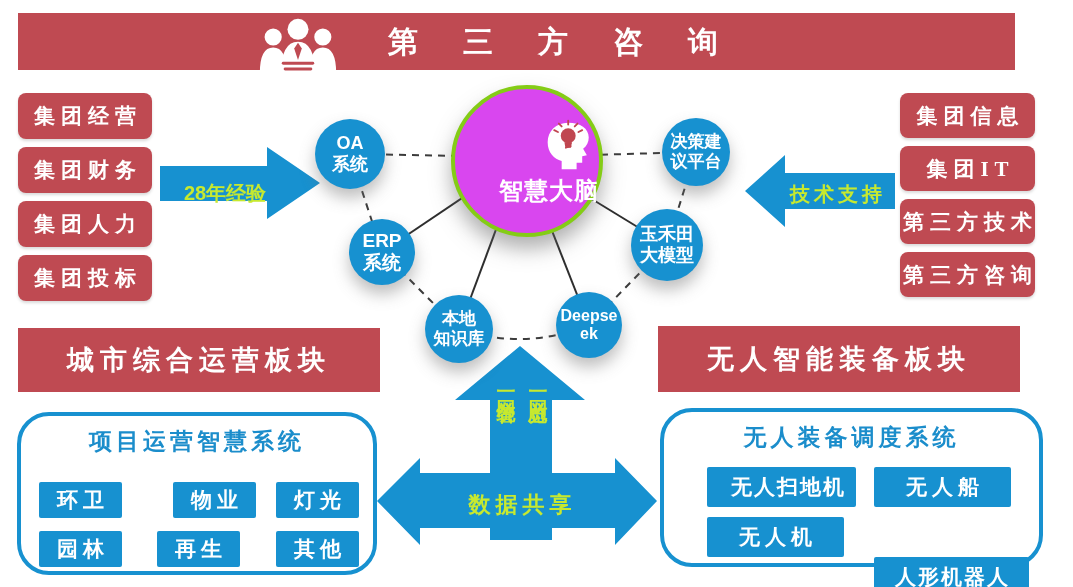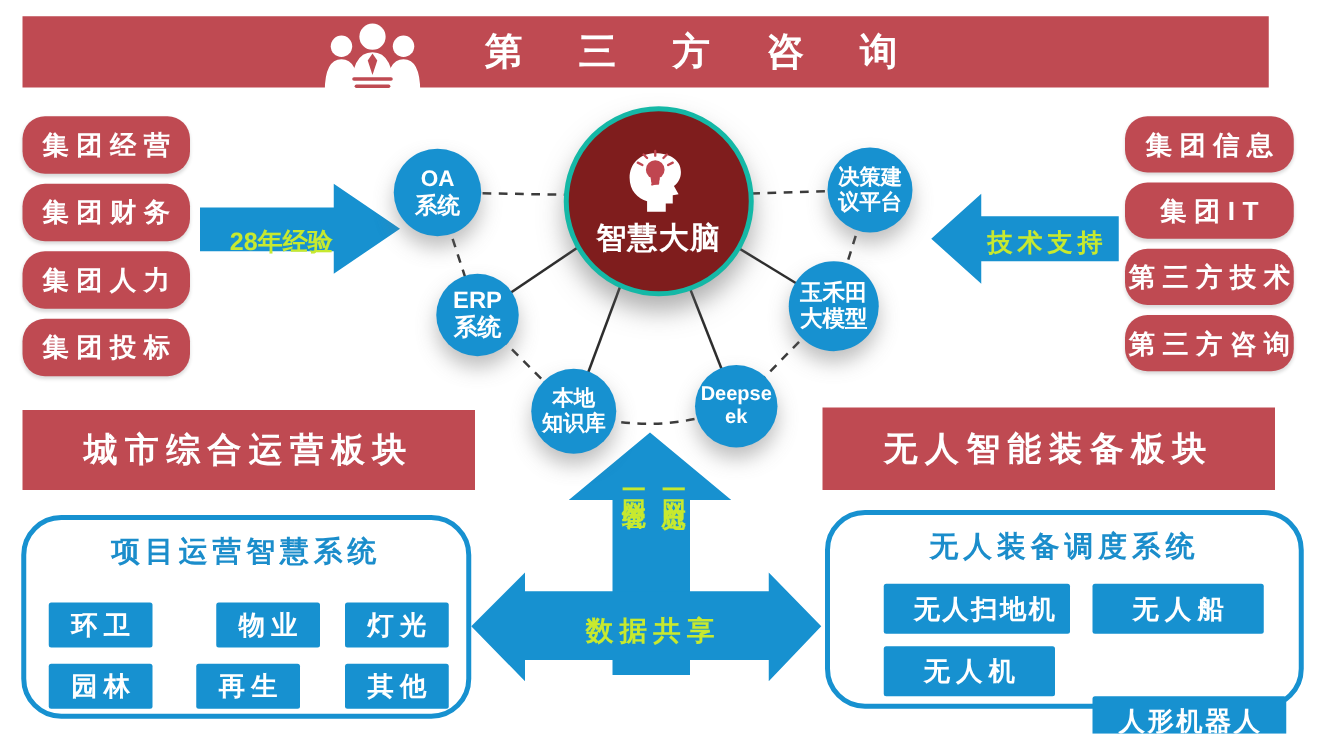--- a/index.html
+++ b/index.html
@@ -7,36 +7,36 @@
   #canvas{position:relative;width:1073px;height:587px;background:#ffffff;overflow:hidden;}
 
   
   .top-banner{position:absolute;left:18px;top:13px;width:997px;height:57px;background:#BF4A52;}
   .top-banner .ppl{position:absolute;left:232px;top:3px;width:96px;height:84px;}
   .top-title{position:absolute;left:0;top:0;width:100%;height:57px;line-height:57px;
     text-align:center;color:#fff;font-size:30px;font-weight:bold;letter-spacing:45px;
     padding-left:118px;box-sizing:border-box;white-space:nowrap;}
 
   
-  .redbox{position:absolute;width:134px;height:46px;background:#BF4A52;border-radius:18px;
+  .redbox{position:absolute;width:134px;height:46px;background:#BF4A52;border-radius:8px;
     color:#fff;font-size:21px;font-weight:bold;letter-spacing:6px;display:flex;
     align-items:center;justify-content:center;text-indent:6px;box-shadow:0 2px 3px rgba(0,0,0,.15);
-    white-space:nowrap;}
+    white-space:nowrap;font-family:Liberation Serif, serif;}
   .redbox.r{width:135px;height:45px;}
 
   
   .arrow-svg{position:absolute;}
   .arrow-label{position:absolute;color:#C7E92F;font-weight:bold;text-align:center;white-space:nowrap;}
 
   
   .circle{position:absolute;border-radius:50%;background:#1791D0;color:#fff;font-weight:bold;
     display:flex;flex-direction:column;align-items:center;justify-content:center;
     text-align:center;line-height:1.15;box-shadow:0 9px 16px rgba(110,110,110,.45);}
   .circle span{display:block;}
-  .brain{background:#7f1d1d;border:4px solid #14b8a6;box-shadow:0 12px 20px rgba(100,100,100,.5);}
+  .brain{background:#d946ef;border:4px solid #84cc16;box-shadow:0 12px 20px rgba(100,100,100,.5);align-items:flex-end;}
   .brain .blabel{font-size:24px;letter-spacing:1px;margin-top:2px;}
 
   
   .section-banner{position:absolute;background:#BF4A52;color:#fff;font-weight:bold;
     font-size:27px;letter-spacing:6px;display:flex;align-items:center;justify-content:center;
     white-space:nowrap;}
   .panel{position:absolute;border:4px solid #1791D0;border-radius:32px;background:#fff;box-sizing:border-box;}
   .panel-title{position:absolute;left:0;top:10px;width:100%;text-align:center;color:#1B8DCB;
     font-size:23px;font-weight:bold;letter-spacing:4px;white-space:nowrap;}
   .bluebox{position:absolute;background:#1791D0;color:#fff;font-weight:bold;font-size:21px;

